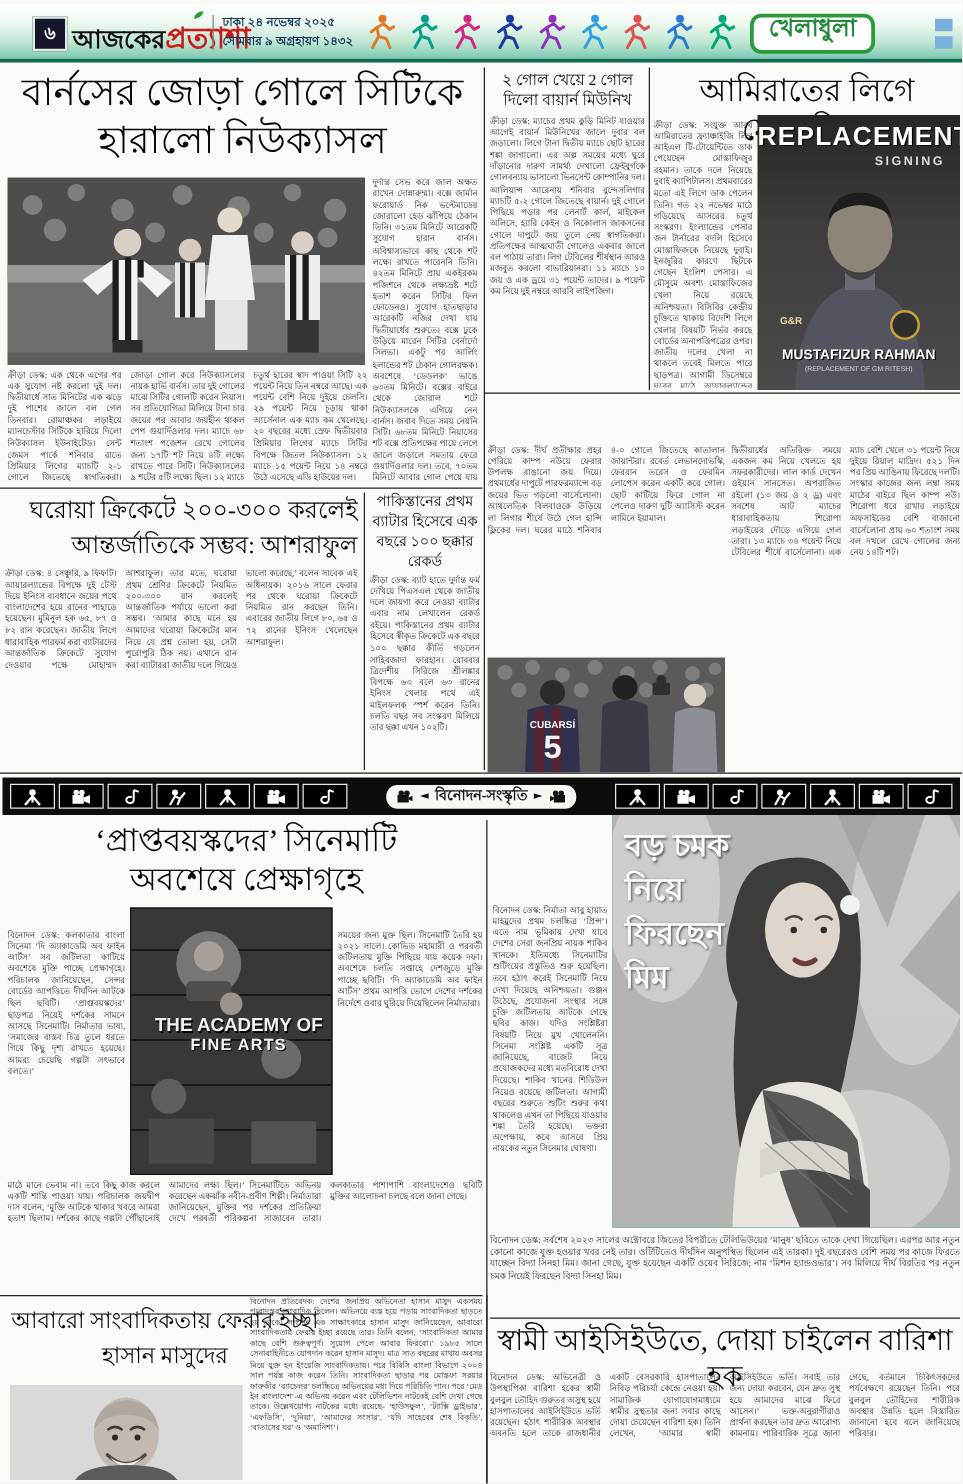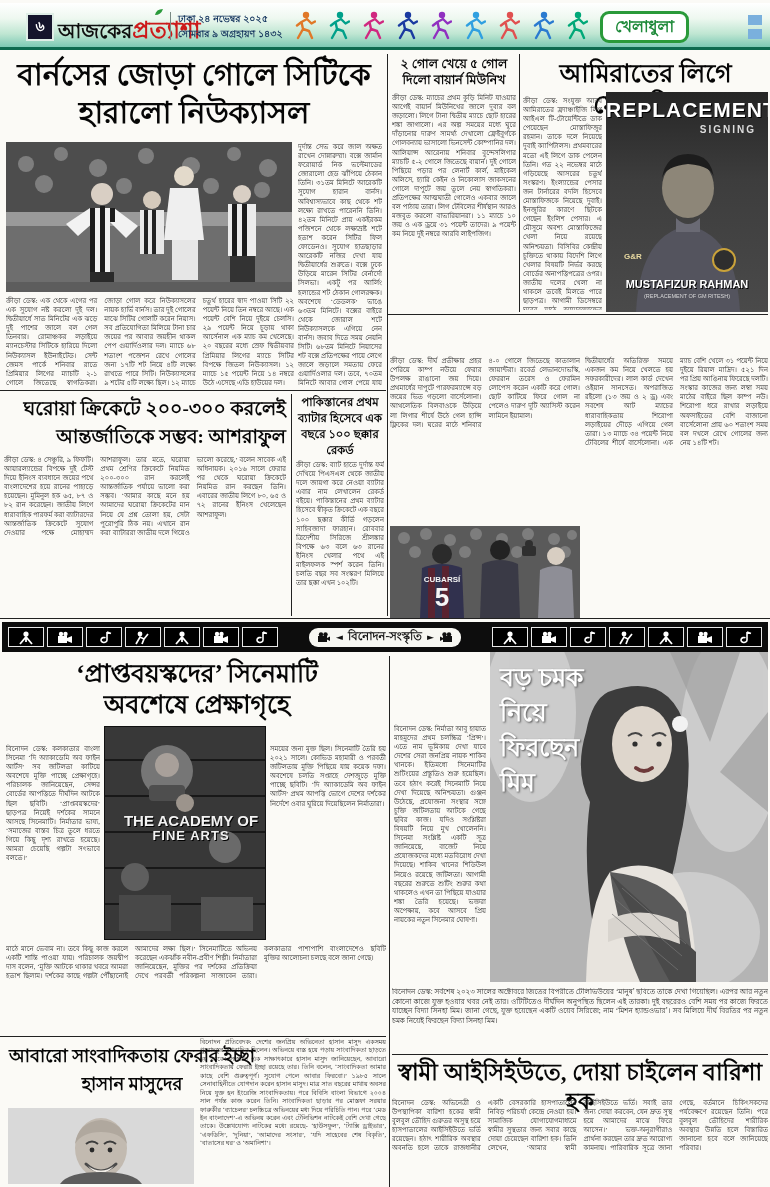--- a/index.html
+++ b/index.html
@@ -5,40 +5,40 @@
   html,body{margin:0;padding:0;}
   body{background:#e8e8e4;}
   #page{position:relative;width:770px;height:1187px;background:#fbfaf6;overflow:hidden;
         font-family:"Liberation Serif",serif;color:#111;}
   .abs{position:absolute;}
   .clip{overflow:hidden;}
   .body-text{font-size:6.8px;line-height:1.34;text-align:justify;color:#1c1c1c;word-break:break-word;}
   .cols2{column-count:2;column-gap:7px;}
   .cols3{column-count:3;column-gap:7px;}
   .cols4{column-count:4;column-gap:7px;}
-  .headline{font-weight:bold;color:#060606;text-align:center;line-height:1.25;}
+  .headline{font-weight:normal;color:#060606;text-align:center;line-height:1.25;}
   .rule-h{background:#222;height:1px;}
   .rule-v{background:#222;width:1px;}
   
   .masthead{left:0;top:3px;width:770px;height:44px;
     background:linear-gradient(180deg,#ffffff 0%,#eef8f0 35%,#bfe6d2 70%,#7cc9b4 100%);
     border-bottom:3px solid #0e6b50;}
   .pagenum{left:26px;top:10px;width:24px;height:24px;background:#15152c;color:#fff;
     font-family:"Liberation Sans",sans-serif;font-weight:bold;font-size:14px;
     display:flex;align-items:center;justify-content:center;border:2px solid #dfeee6;}
   .logo{left:58px;top:9px;font-family:"Liberation Sans",sans-serif;font-weight:bold;white-space:nowrap;}
   .logo .p1{font-size:20px;color:#101010;}
   .logo .p2{font-size:23px;color:#cc1a1a;}
   .mast-div{left:170px;top:9px;height:28px;width:1px;background:#7a8a84;}
   .dates{left:178px;top:9px;font-family:"Liberation Sans",sans-serif;font-weight:bold;
     font-size:9.5px;line-height:1.55;color:#14355e;white-space:nowrap;}
   .icons-row{left:292px;top:7px;display:flex;gap:10px;align-items:flex-end;}
   .khela-box{left:600px;top:8px;height:26px;padding:0 12px;background:#fff;
-    border:3px solid #2a9a3a;border-radius:9px;display:flex;align-items:center;
-    font-family:"Liberation Sans",sans-serif;font-weight:bold;font-size:16px;color:#1f8a3a;white-space:nowrap;}
+    border:3px solid #2a9a3a;border-radius:9px;display:flex;align-items:flex-end;
+    font-family:"Liberation Sans",sans-serif;font-weight:bold;font-size:19px;color:#1f8a3a;white-space:nowrap;}
   .edge-squares{left:748px;top:12px;display:flex;flex-direction:column;gap:4px;}
   .edge-squares div{width:14px;height:10px;background:#7ab0dd;}
   
   .photo{background:#888;}
   .photo svg{display:block;}
   .overlay-txt{position:absolute;font-family:"Liberation Sans",sans-serif;color:#fff;}
   
   .filmstrip{left:2px;top:622px;width:766px;height:30px;background:#0d0d0d;
     display:flex;align-items:center;justify-content:space-between;padding:0 6px;box-sizing:border-box;}
   .filmstrip::before,.filmstrip::after{content:"";position:absolute;left:0;width:766px;height:3px;
@@ -174,21 +174,21 @@
         </g>
       <rect y="140" width="286" height="10" fill="#5d5d5d"></rect>
     </svg>
   </div>
 
   <div class="abs clip body-text" style="left:298px;top:142px;width:84px;height:246px;">দুর্দান্ত সেভ করে জাল অক্ষত রাখেন দোন্নারুম্মা। বক্সে জার্মান ফরোয়ার্ড নিক ভল্টেমাডের জোরালো হেড ঝাঁপিয়ে ঠেকান তিনি। ৩১তম মিনিটে আরেকটি সুযোগ হারান বার্নস। অবিশ্বাস্যভাবে কাছ থেকে শট লক্ষ্যে রাখতে পারেননি তিনি। ৪২তম মিনিটে প্রায় একইরকম পজিশনে থেকে লক্ষ্যভ্রষ্ট শটে হতাশ করেন সিটির ফিল ফোডেনও। সুযোগ হাতছাড়ার আরেকটি নজির দেখা যায় দ্বিতীয়ার্ধের শুরুতে। বক্সে ঢুকে উড়িয়ে মারেন সিটির বের্নার্দো সিলভা। একটু পর আর্লিং হলান্ডের শট ঠেকান গোলরক্ষক। অবশেষে ‘ডেডলক’ ভাঙে ৬৩তম মিনিটে। বক্সের বাইরে থেকে জোরাল শটে নিউক্যাসলকে এগিয়ে নেন বার্নস। জবাব দিতে সময় নেয়নি সিটি। ৬৮তম মিনিটে নিয়াসের শট বক্সে প্রতিপক্ষের পায়ে লেগে জালে জড়ালে সমতায় ফেরে গুয়ার্দিওলার দল। তবে, ৭০তম মিনিটে আবার গোল পেয়ে যায় নিউক্যাসল। গিমারাইশের যের ডনবারে লাগার পর শটে বল জালে পাঠান বার্নস। ভিএআরের নিরীক্ষণ শেষে গোলের সিদ্ধান্ত বহাল থাকে। বাকি সময়ে চলতে থাকে আক্রমণ-পাল্টা আক্রমণ। তবে কাজের দেখা আর মেলেনি।</div>
   <div class="abs clip body-text cols3" style="left:6px;top:296px;width:288px;height:92px;">ক্রীড়া ডেস্ক: এক থেকে এগের পর এক সুযোগ নষ্ট করলো দুই দল। দ্বিতীয়ার্ধে সাত মিনিটের এক ঝড়ে দুই পাশের জালে বল গেল তিনবার। রোমাঞ্চকর লড়াইয়ে ম্যানচেস্টার সিটিকে হারিয়ে দিলো নিউক্যাসল ইউনাইটেড। সেন্ট জেমস পার্কে শনিবার রাতে প্রিমিয়ার লিগের ম্যাচটি ২-১ গোলে জিতেছে স্বাগতিকরা। জোড়া গোল করে নিউক্যাসলের নায়ক হার্ভি বার্নস। তার দুই গোলের মাঝে সিটির গোলটি করেন নিয়াস। সব প্রতিযোগিতা মিলিয়ে টানা চার জয়ের পর আবার জয়হীন থাকল পেপ গুয়ার্দিওলার দল। ম্যাচে ৬৮ শতাংশ পজেশন রেখে গোলের জন্য ১৭টি শট নিয়ে ৪টি লক্ষ্যে রাখতে পারে সিটি। নিউক্যাসলের ৯ শটের ৫টি লক্ষ্যে ছিল। ১২ ম্যাচে চতুর্থ হারের স্বাদ পাওয়া সিটি ২২ পয়েন্ট নিয়ে তিন নম্বরে আছে। এক পয়েন্ট বেশি নিয়ে দুইয়ে চেলসি। ২৯ পয়েন্ট নিয়ে চূড়ায় থাকা আর্সেনাল এক ম্যাচ কম খেলেছে। ২০ বছরের মধ্যে স্রেফ দ্বিতীয়বার প্রিমিয়ার লিগের ম্যাচে সিটির বিপক্ষে জিতল নিউক্যাসল। ১২ ম্যাচে ১৫ পয়েন্ট নিয়ে ১৪ নম্বরে উঠে এসেছে এডি হাউয়ের দল।</div>
 
   <div class="abs rule-v" style="left:387px;top:54px;height:562px;"></div>
 
-  <div class="abs headline" style="left:392px;top:57px;width:124px;font-size:12.5px;">২ গোল খেয়ে ৫ গোল দিলো বায়ার্ন মিউনিখ</div>
+  <div class="abs headline" style="left:392px;top:57px;width:124px;font-size:12.5px;">২ গোল খেয়ে 2 গোল দিলো বায়ার্ন মিউনিখ</div>
   <div class="abs clip body-text" style="left:392px;top:93px;width:124px;height:217px;">ক্রীড়া ডেস্ক: ম্যাচের প্রথম কুড়ি মিনিট যাওয়ার আগেই বায়ার্ন মিউনিখের জালে দুবার বল জড়ালো। লিগে টানা দ্বিতীয় ম্যাচে ছোট হারের শঙ্কা জাগালো। এর অল্প সময়ের মধ্যে ঘুরে দাঁড়ানোর দারুণ সামর্থ্য দেখালো ফ্রেইবুর্গকে গোলবন্যায় ভাসালো ভিনসেন্ট কোম্পানির দল। আলিয়ান্স আরেনায় শনিবার বুন্দেসলিগার ম্যাচটি ৫-২ গোলে জিতেছে বায়ার্ন। দুই গোলে পিছিয়ে পড়ার পর লেনার্ট কার্ল, মাইকেল অলিসে, হ্যারি কেইন ও নিকোলাস জাকসনের গোলে দাপুটে জয় তুলে নেয় স্বাগতিকরা। প্রতিপক্ষের আত্মঘাতী গোলেও একবার জালে বল পাঠায় তারা। লিগ টেবিলের শীর্ষস্থান আরও মজবুত করলো বাভারিয়ানরা। ১১ ম্যাচে ১০ জয় ও এক ড্রয়ে ৩১ পয়েন্ট তাদের। ৯ পয়েন্ট কম নিয়ে দুই নম্বরে আরবি লাইপজিগ।</div>
 
   <div class="abs rule-v" style="left:519px;top:54px;height:258px;"></div>
 
   <div class="abs headline" style="left:523px;top:58px;width:245px;font-size:25px;">আমিরাতের লিগে মোস্তাফিজ</div>
   <div class="abs clip body-text" style="left:523px;top:96px;width:79px;height:214px;">ক্রীড়া ডেস্ক: সংযুক্ত আরব আমিরাতের ফ্র্যাঞ্চাইজি লিগ আইএল টি-টোয়েন্টিতে ডাক পেয়েছেন মোস্তাফিজুর রহমান। তাকে দলে নিয়েছে দুবাই ক্যাপিটালস। প্রথমবারের মতো এই লিগে ডাক পেলেন তিনি। গত ২২ নভেম্বর মাঠে গড়িয়েছে আসরের চতুর্থ সংস্করণ। ইংল্যান্ডের পেসার জন টার্নারের বদলি হিসেবে মোস্তাফিজকে নিয়েছে দুবাই। ইনজুরির কারণে ছিটকে গেছেন ইংলিশ পেসার। এ মৌসুমে অবশ্য মোস্তাফিজের খেলা নিয়ে রয়েছে অনিশ্চয়তা। বিসিবির কেন্দ্রীয় চুক্তিতে থাকায় বিদেশি লিগে খেলার বিষয়টি নির্ভর করছে বোর্ডের অনাপত্তিপত্রের ওপর। জাতীয় দলের খেলা না থাকলে তবেই মিলতে পারে ছাড়পত্র। আগামী ডিসেম্বরে ঘরের মাঠে আয়ারল্যান্ডের বিপক্ষে সিরিজ খেলবে বাংলাদেশ। ফলে মোস্তাফিজের দুবাই অধ্যায় শুরুর অপেক্ষায় থাকতে হচ্ছে।</div>
 
   <div class="abs photo clip" style="left:606px;top:92px;width:162px;height:220px;background:linear-gradient(180deg,#262626,#3d3d3d 40%,#4a4a4a);">
     <svg width="162" height="220" viewBox="0 0 162 220" style="position:absolute;left:0;top:0;">
       <ellipse cx="82" cy="96" rx="26" ry="30" fill="#8d8678"></ellipse>

